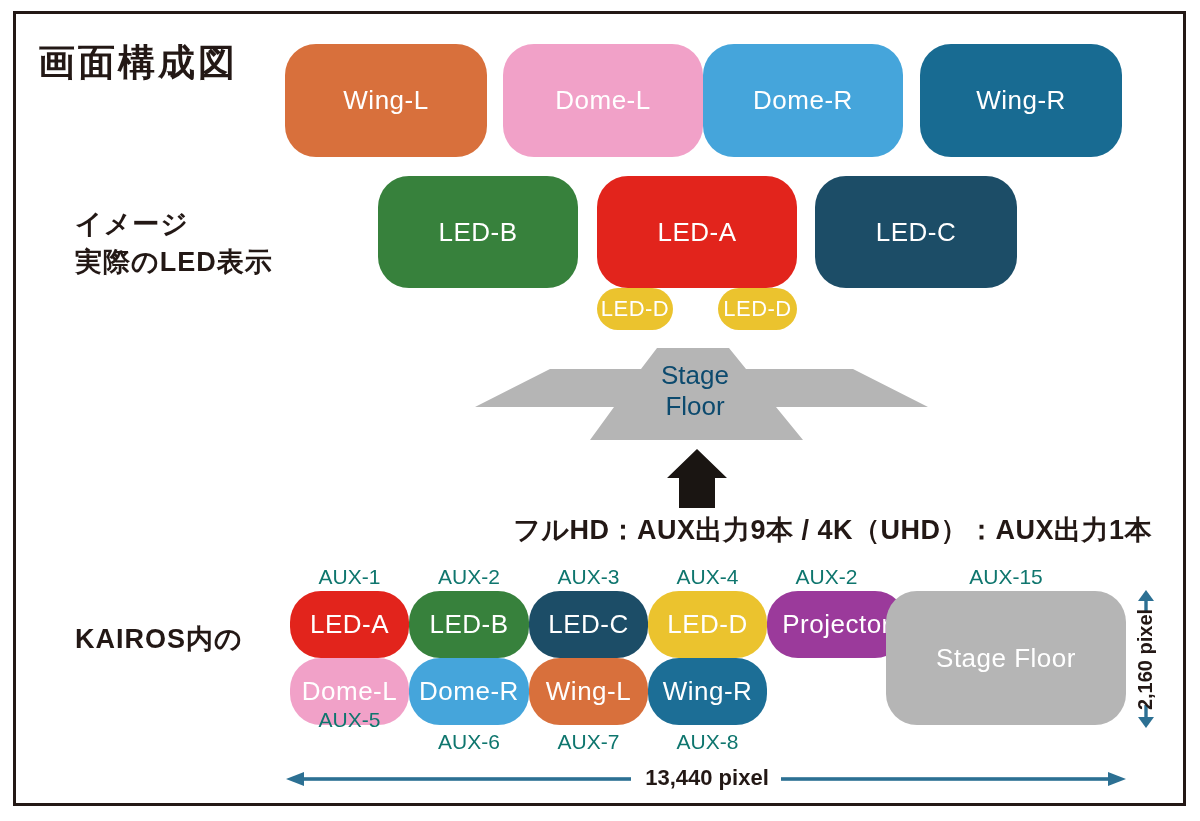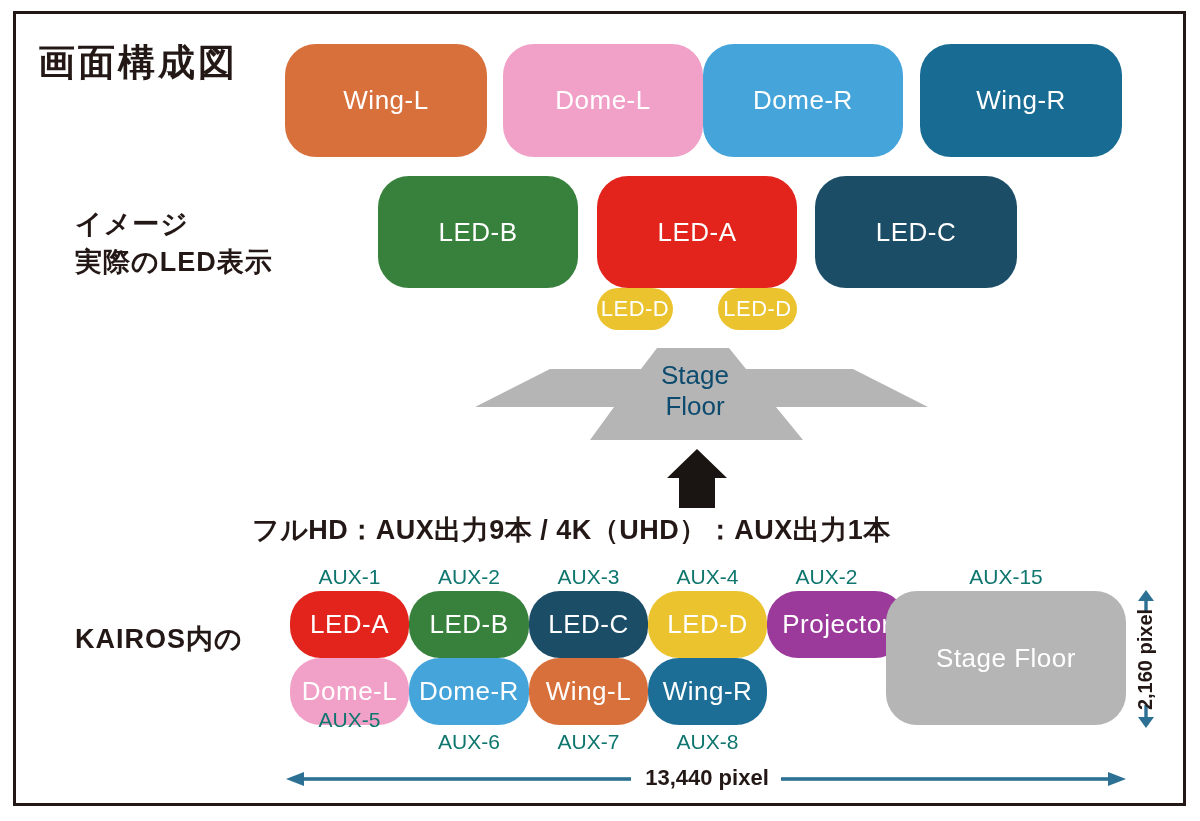--- a/index.html
+++ b/index.html
@@ -8,21 +8,21 @@
     font-family:"Liberation Sans","DejaVu Sans",sans-serif;color:#231815;
   }
   .frame{position:absolute;left:13px;top:11px;width:1173px;height:795px;
     border:3px solid #231815;box-sizing:border-box;}
   .title{position:absolute;left:38px;top:38px;font-size:37px;font-weight:bold;letter-spacing:3px;}
   .side-label{position:absolute;font-size:27px;font-weight:bold;line-height:38px;letter-spacing:1px;}
   .box{position:absolute;display:flex;align-items:center;justify-content:center;
     color:#ffffff;font-size:26px;letter-spacing:0.5px;border-radius:31px;}
   .box.small{font-size:22px;}
   .aux-label{position:absolute;height:22px;font-size:21px;text-align:center;color:#0f766e;}
-  .note{position:absolute;left:252px;top:512px;width:900px;text-align:left;
+  .note{position:absolute;left:252px;top:512px;width:900px;text-align:right;
     font-size:27px;font-weight:bold;letter-spacing:0.5px;}
   .stage-text{position:absolute;left:620px;top:360px;width:150px;text-align:center;
     color:#0c4a6e;font-size:26px;line-height:31px;}
   .dim-h-text{position:absolute;left:592px;top:765px;width:230px;text-align:center;
     font-size:22px;font-weight:bold;}
   .dim-v-wrap{position:absolute;left:1086px;top:589px;width:120px;height:140px;
     display:flex;align-items:center;justify-content:center;}
   .dim-v-text{transform:rotate(-90deg);white-space:nowrap;font-size:20px;font-weight:bold;}
   svg{position:absolute;display:block;}
 </style>

